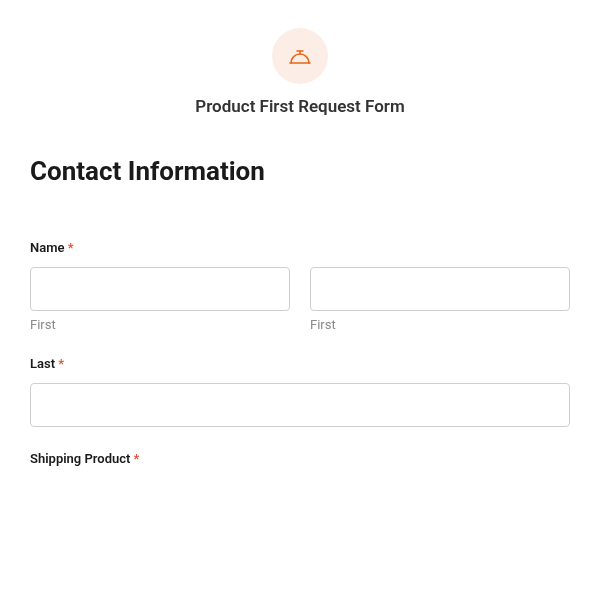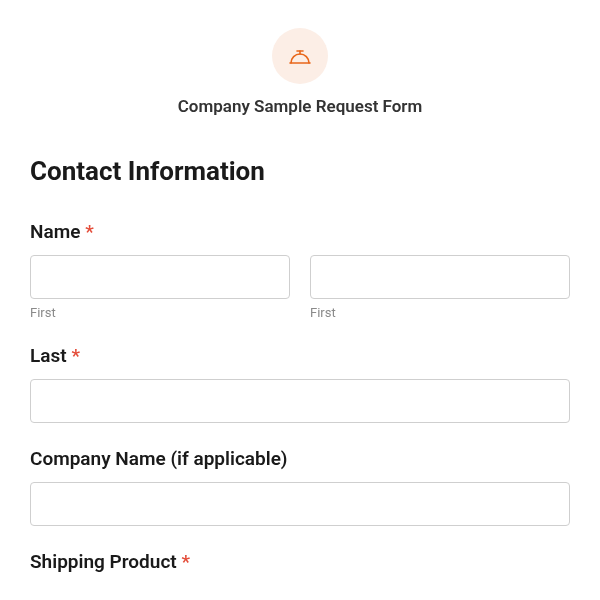--- a/index.html
+++ b/index.html
@@ -31,28 +31,28 @@
   }
   .icon-wrap svg { display: block; }
   .form-title {
     font-size: 17px;
     font-weight: 600;
     color: #333;
   }
   .section-title {
     font-size: 26px;
     font-weight: 700;
-    margin-bottom: 34px;
+    margin-bottom: 54px;
     color: #1a1a1a;
   }
   .field-group {
     margin-bottom: 24px;
   }
   .field-label {
-    font-size: 19px;
+    font-size: 13px;
     font-weight: 600;
     color: #1a1a1a;
     display: block;
     margin-bottom: 12px;
   }
   .req {
     color: #e44d3a;
     font-weight: 600;
   }
   .row {
@@ -86,21 +86,21 @@
 
   <div class="header">
     <div class="icon-wrap">
       <svg width="30" height="30" viewBox="0 0 30 30" fill="none" stroke="#e8671b" stroke-width="1.6" stroke-linecap="round">
         <path d="M5 22 h20"></path>
         <path d="M6 22 a9 9 0 0 1 18 0" fill="none"></path>
         <path d="M15 13 v-3"></path>
         <path d="M12 10 h6"></path>
       </svg>
     </div>
-    <div class="form-title">Company Sample Request Form</div>
+    <div class="form-title">Product First Request Form</div>
   </div>
 
   <h2 class="section-title">Contact Information</h2>
 
   <div class="field-group">
     <label class="field-label">
       <span>Name</span>
       <span class="req">*</span>
     </label>
     <div class="row">
@@ -116,26 +116,20 @@
   </div>
 
   <div class="field-group">
     <label class="field-label">
       <span>Last</span>
       <span class="req">*</span>
     </label>
     <input type="text" value="" style="">
   </div>
 
-  <div class="field-group">
-    <label class="field-label">
-      <span>Company Name (if applicable)</span>
-    </label>
-    <input type="text" value="" style="">
-  </div>
 
   <div class="field-group">
     <label class="field-label">
       <span>Shipping Product</span>
       <span class="req">*</span>
     </label>
   </div>
 
 </div>
 

